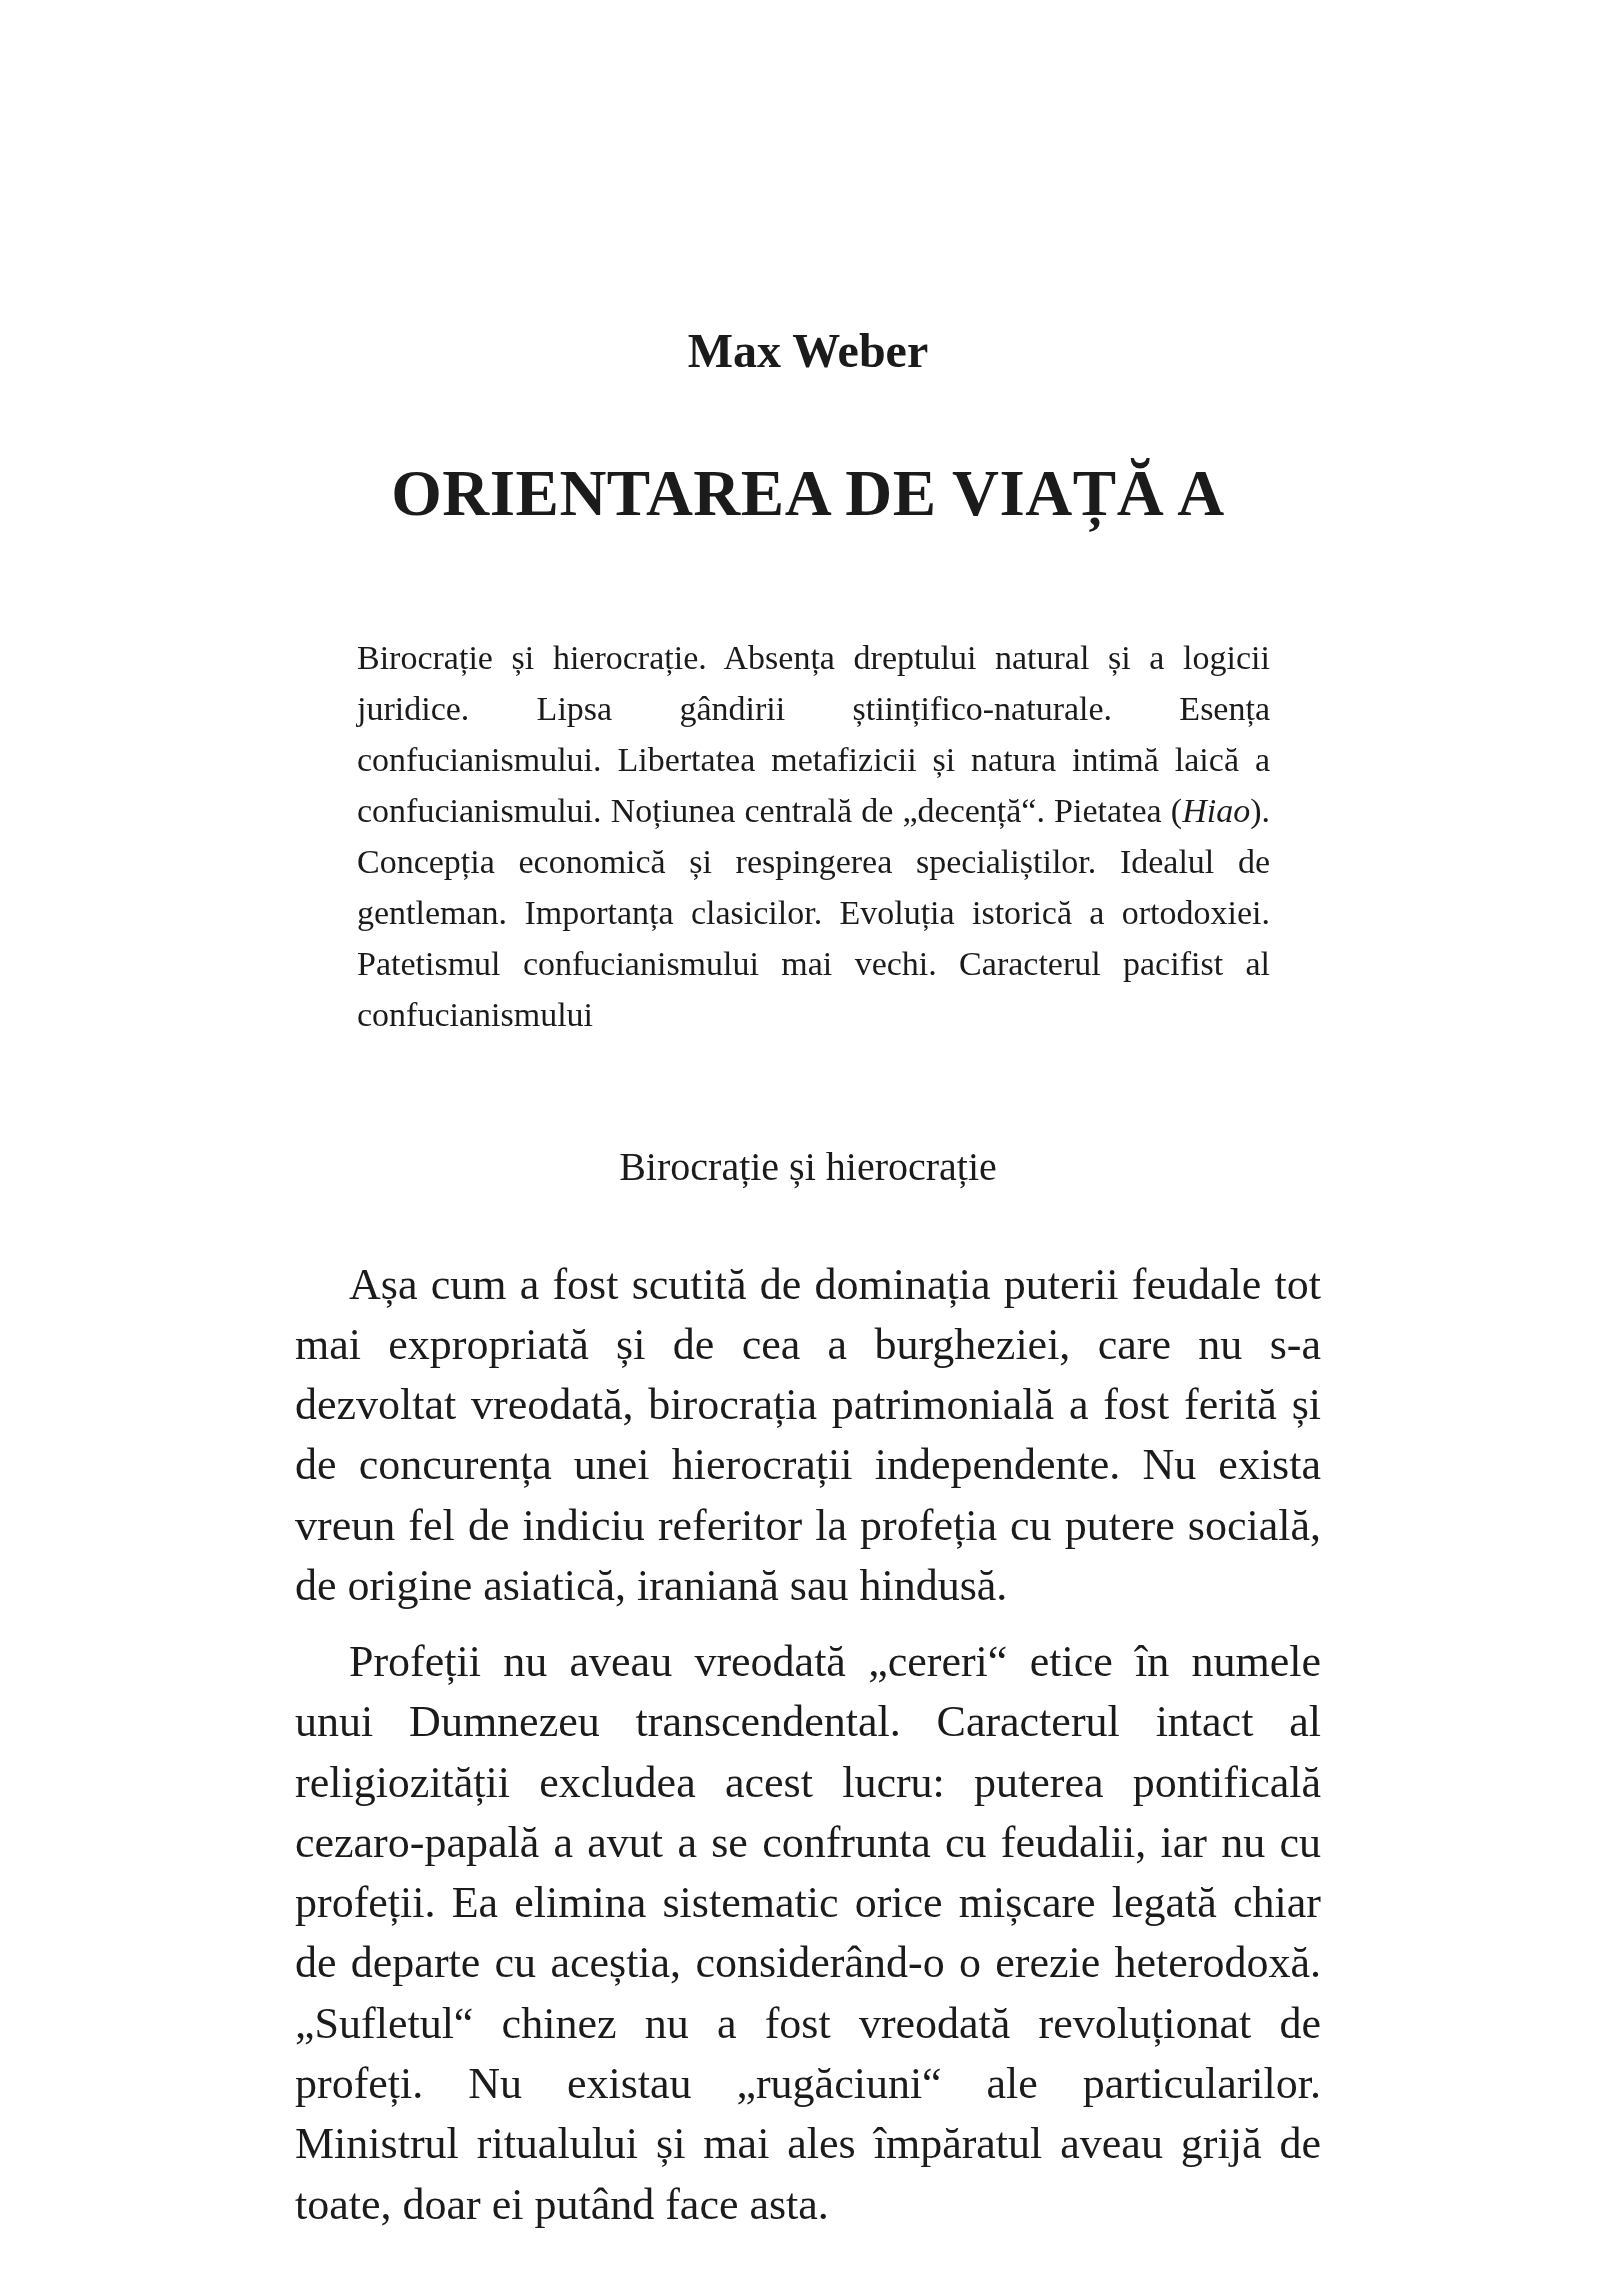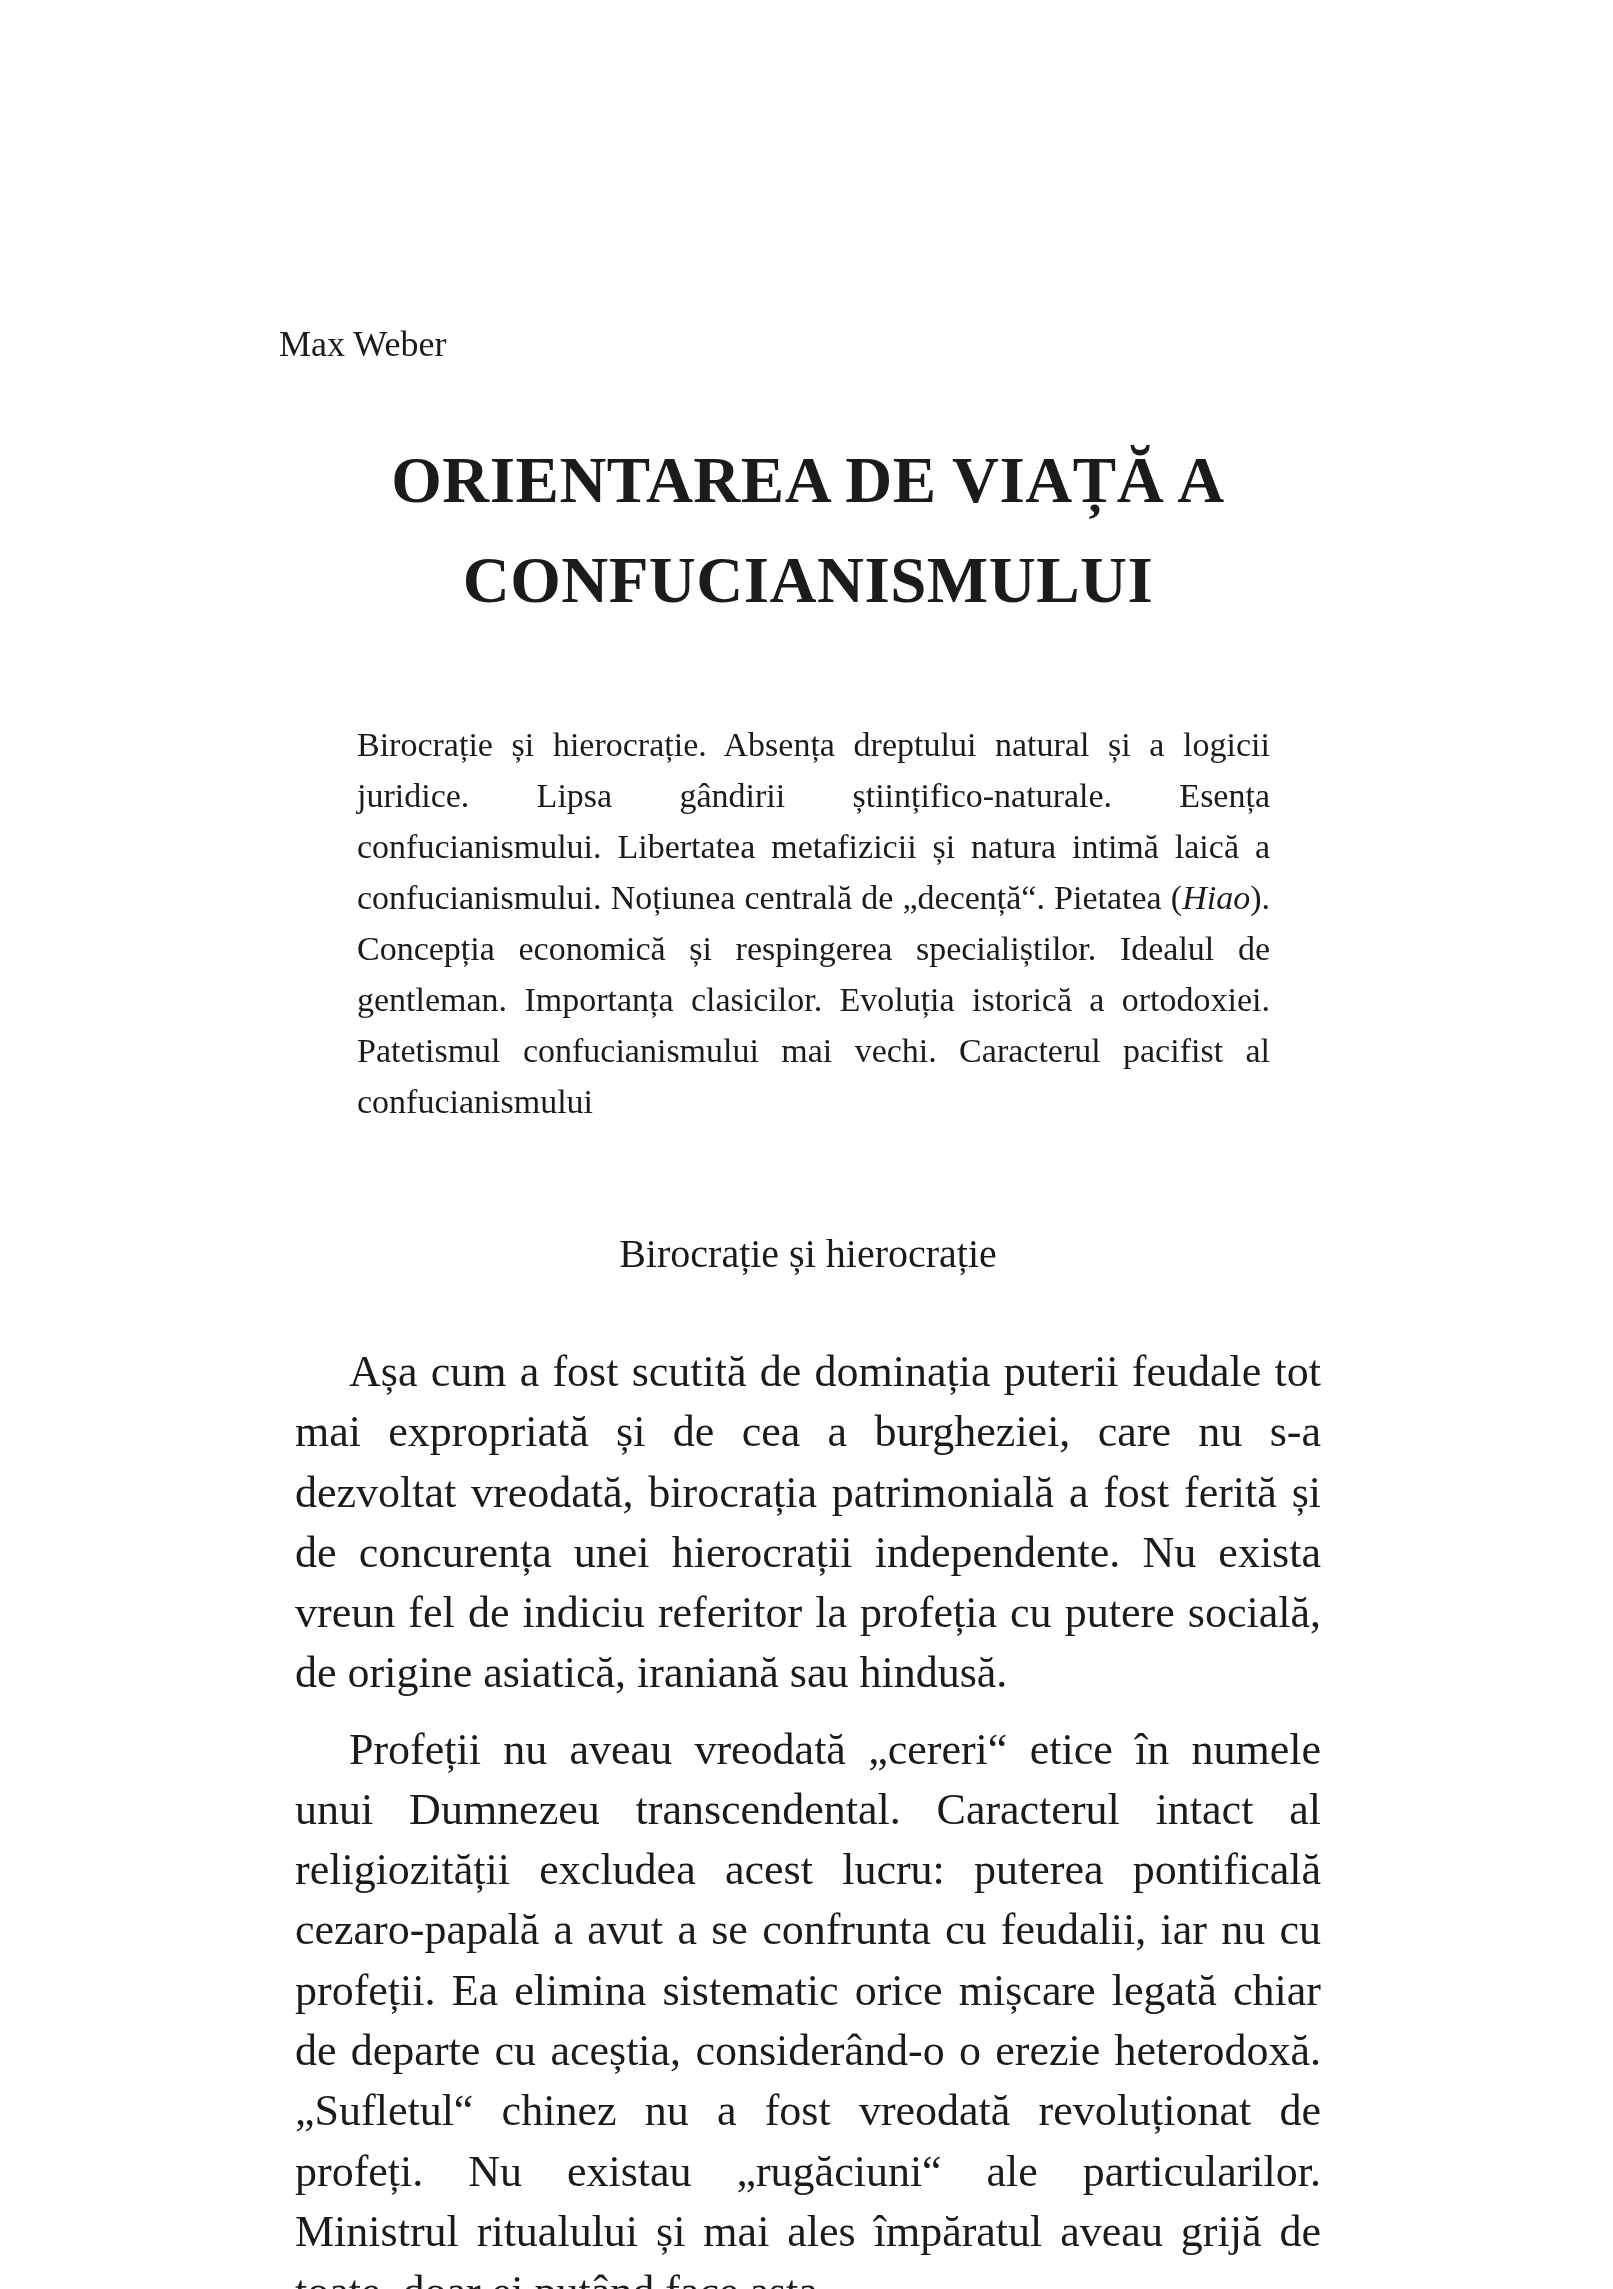--- a/index.html
+++ b/index.html
@@ -16,22 +16,23 @@
   }
   .page {
     box-sizing: border-box;
     width: 1613px;
     height: 2290px;
     padding: 325px 276px 0 279px;
     background: #ffffff;
     overflow: hidden;
   }
   .author {
-    font-size: 36px;
-    font-weight: 400;
+    text-align: center;
+    font-size: 48px;
+    font-weight: 700;
     line-height: 1.1;
     margin: 0 0 65px 0;
   }
   .title {
     text-align: center;
     font-size: 65px;
     font-weight: 700;
     line-height: 1.55;
     margin: 0 0 88px 0;
     letter-spacing: 0.5px;
@@ -58,21 +59,21 @@
     margin: 16px;
   }
 </style>
 </head>
 <body>
 
 <div class="page">
 
   <div class="author">Max Weber</div>
 
-  <h1 class="title"><span>ORIENTAREA DE VIAȚĂ A</span><br><span>CONFUCIANISMULUI</span></h1>
+  <h1 class="title"><span>ORIENTAREA DE VIAȚĂ A</span><br></h1>
 
   <p class="abstract"><span>Birocrație și hierocrație. Absența dreptului natural și a logicii juridice. Lipsa gândirii științifico-naturale. Esența confucianismului. Libertatea metafizicii și natura intimă laică a confucianismului. Noțiunea centrală de „decență“. Pietatea (</span><em>Hiao</em><span>). Concepția economică și respingerea specialiștilor. Idealul de gentleman. Importanța clasicilor. Evoluția istorică a ortodoxiei. Patetismul confucianismului mai vechi. Caracterul pacifist al confucianismului</span></p>
 
   <h2 class="section-heading">Birocrație și hierocrație</h2>
 
   <p class="body-par">Așa cum a fost scutită de dominația puterii feudale tot mai expropriată și de cea a burgheziei, care nu s-a dezvoltat vreodată, birocrația patrimonială a fost ferită și de concurența unei hierocrații independente. Nu exista vreun fel de indiciu referitor la profeția cu putere socială, de origine asiatică, iraniană sau hindusă.</p>
 
   <p class="body-par">Profeții nu aveau vreodată „cereri“ etice în numele unui Dumnezeu transcendental. Caracterul intact al religiozității excludea acest lucru: puterea pontificală cezaro-papală a avut a se confrunta cu feudalii, iar nu cu profeții. Ea elimina sistematic orice mișcare legată chiar de departe cu aceștia, considerând-o o erezie heterodoxă. „Sufletul“ chinez nu a fost vreodată revoluționat de profeți. Nu existau „rugăciuni“ ale particularilor. Ministrul ritualului și mai ales împăratul aveau grijă de toate, doar ei putând face asta.</p>
 
 </div>

